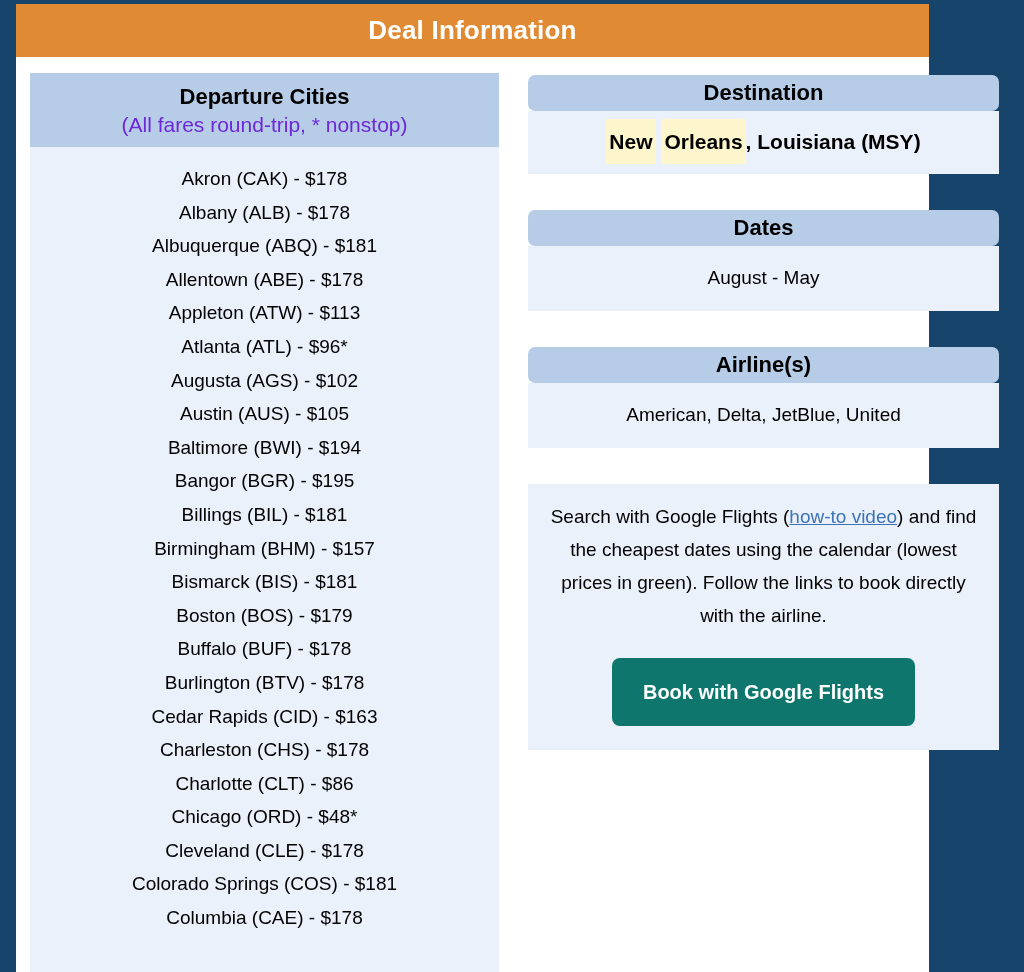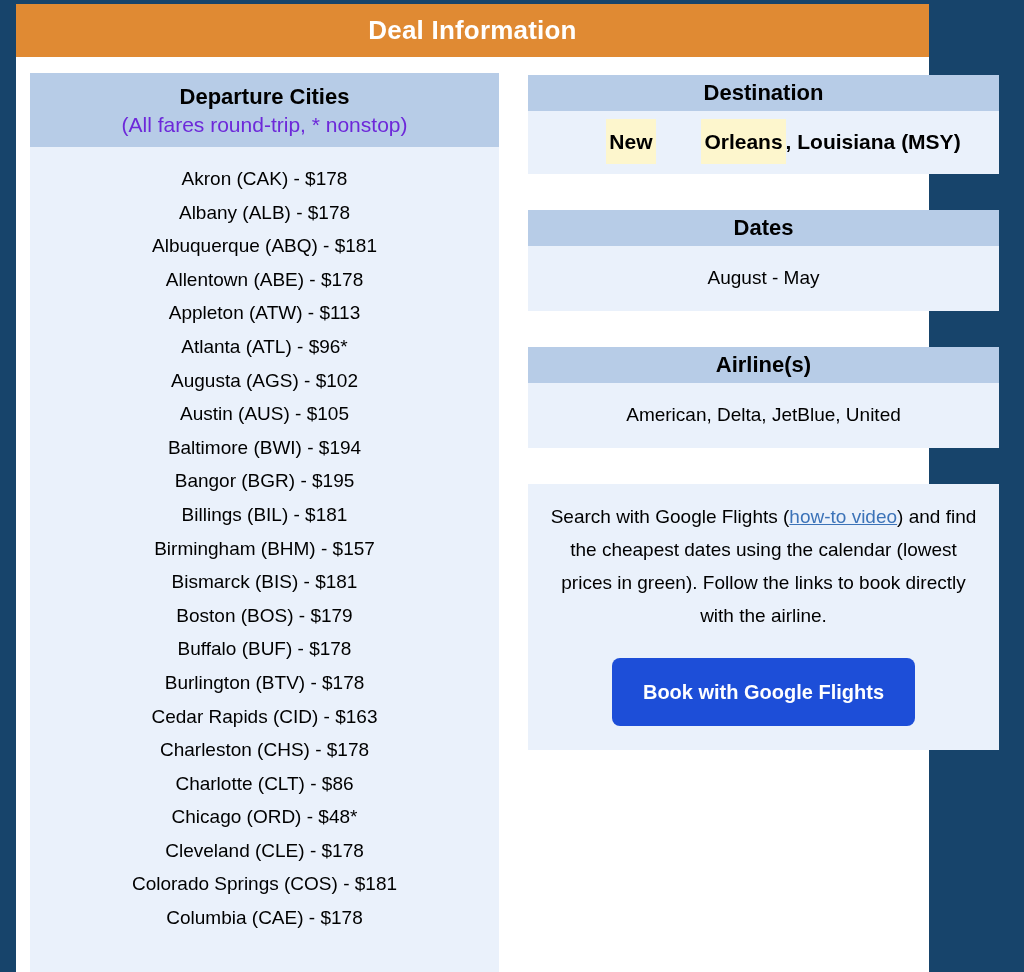--- a/index.html
+++ b/index.html
@@ -71,20 +71,21 @@
   .right-col {
     width: 471px;
     flex: none;
     padding-top: 2px;
   }
   .section { margin-bottom: 36px; }
   .sec-header {
     background: #B7CCE7;
     text-align: center;
     padding: 5px 0 5px 0;
+    border-radius: 7px;
   }
   .sec-title {
     font-size: 22px;
     font-weight: bold;
     color: #000000;
   }
   .sec-subtitle {
     font-size: 16px;
     color: #000000;
     margin-top: 4px;
@@ -97,40 +98,39 @@
     color: #000000;
   }
   .destination-body {
     padding: 19px 0 20px 0;
     font-size: 21px;
     font-weight: bold;
   }
   .hl {
     background: #FDF6CD;
     padding: 11px 3px;
-    margin-left: 40px;
   }
   .simple-body { padding: 21px 0 22px 0; }
   .booking-body { padding: 16px 16px 24px 16px; }
   .booking-text {
     font-size: 19px;
     line-height: 33px;
     text-align: center;
   }
   .link {
     color: #3C73B8;
     text-decoration: underline;
     cursor: pointer;
   }
   .gf-button {
     display: block;
     margin: 26px auto 0 auto;
     width: 303px;
     height: 68px;
-    background: #1d4ed8;
+    background: #0f766e;
     border: none;
     border-radius: 8px;
     color: #ffffff;
     font-family: "Liberation Sans", "DejaVu Sans", sans-serif;
     font-size: 20px;
     font-weight: bold;
     cursor: pointer;
   }
 </style>
 </head>

